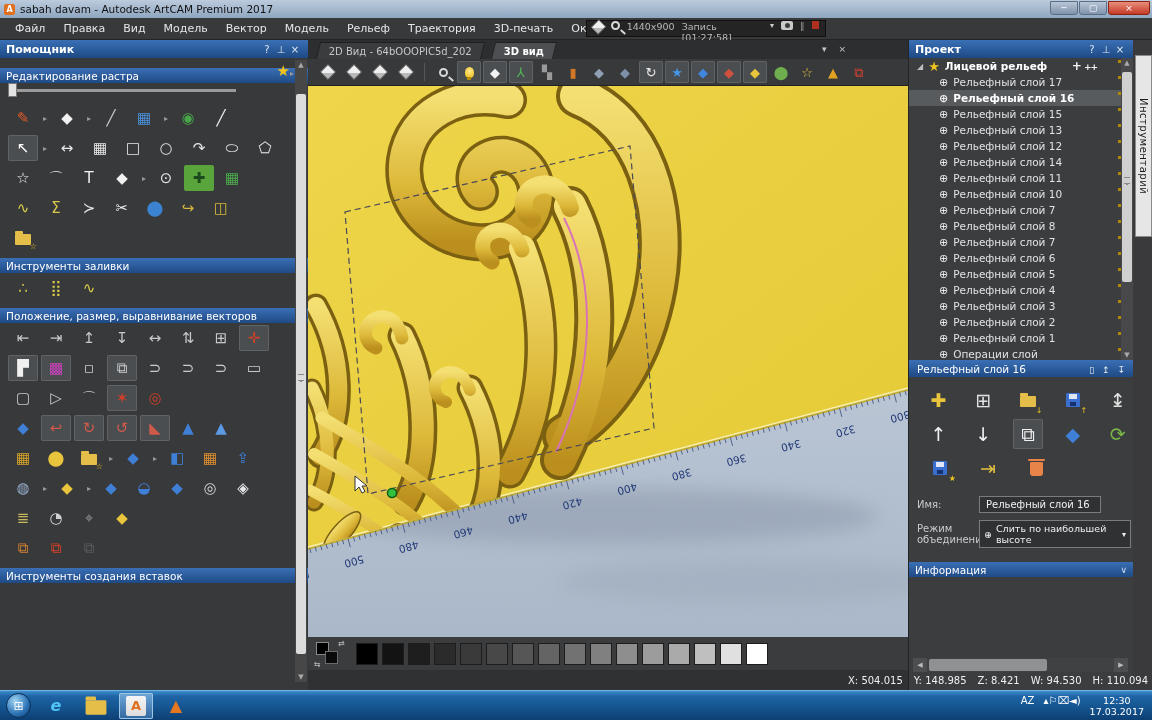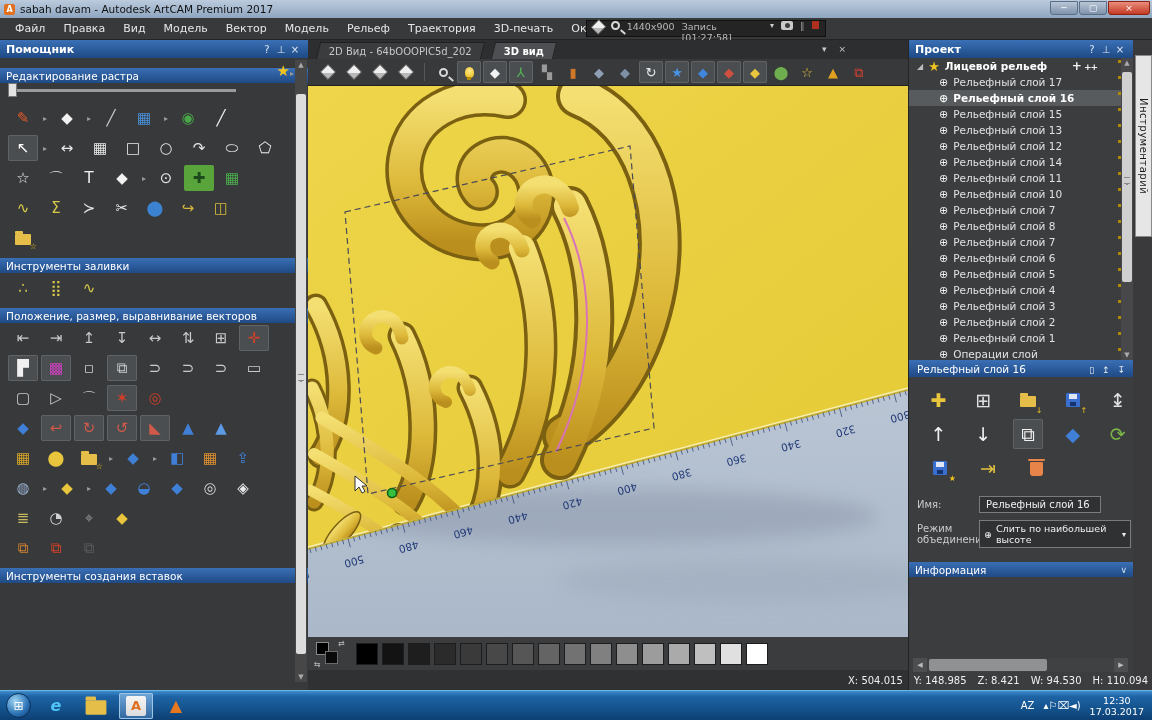--- a/index.html
+++ b/index.html
@@ -126,21 +126,21 @@
   
   .taskbar{position:absolute;left:0;top:690px;width:1152px;height:30px;
     background:linear-gradient(#3f8ecb 0%,#1f64a6 18%,#155590 55%,#0d3f73 100%);border-top:1px solid #6db4e8;
     display:flex;align-items:center;gap:8px;padding-left:6px}
   .orb{width:25px;height:25px;border-radius:50%;background:radial-gradient(circle at 35% 30%,#9fd4f2,#2a72b5 60%,#0c3a6b);
     border:1px solid #0a3058;display:flex;align-items:center;justify-content:center;color:#fff;font-size:12px}
   .tk{width:34px;height:26px;display:flex;align-items:center;justify-content:center;border-radius:2px}
   .tk.active{background:linear-gradient(#6fa7d8,#30679f);box-shadow:inset 0 0 0 1px #9cc6e8}
   .tk .badge{width:20px;height:20px;background:linear-gradient(#f5f5f5,#dcdcdc);border-radius:2px;
     display:flex;align-items:center;justify-content:center;color:#e07020;font-weight:bold;font-size:13px}
-  .tray{margin-left:auto;display:flex;align-items:center;gap:9px;padding-right:8px;color:#fff;font-size:10px}
+  .tray{margin-left:auto;display:flex;gap:9px;padding-right:8px;color:#fff;font-size:10px}
   .tray .gl{font-size:10px}
   .clock{text-align:center;font-size:9.5px;line-height:11px}
 </style>
 </head>
 <body>
 
 <div id="root">
 
   <div class="titlebar">
     <span class="appicon">A</span>

